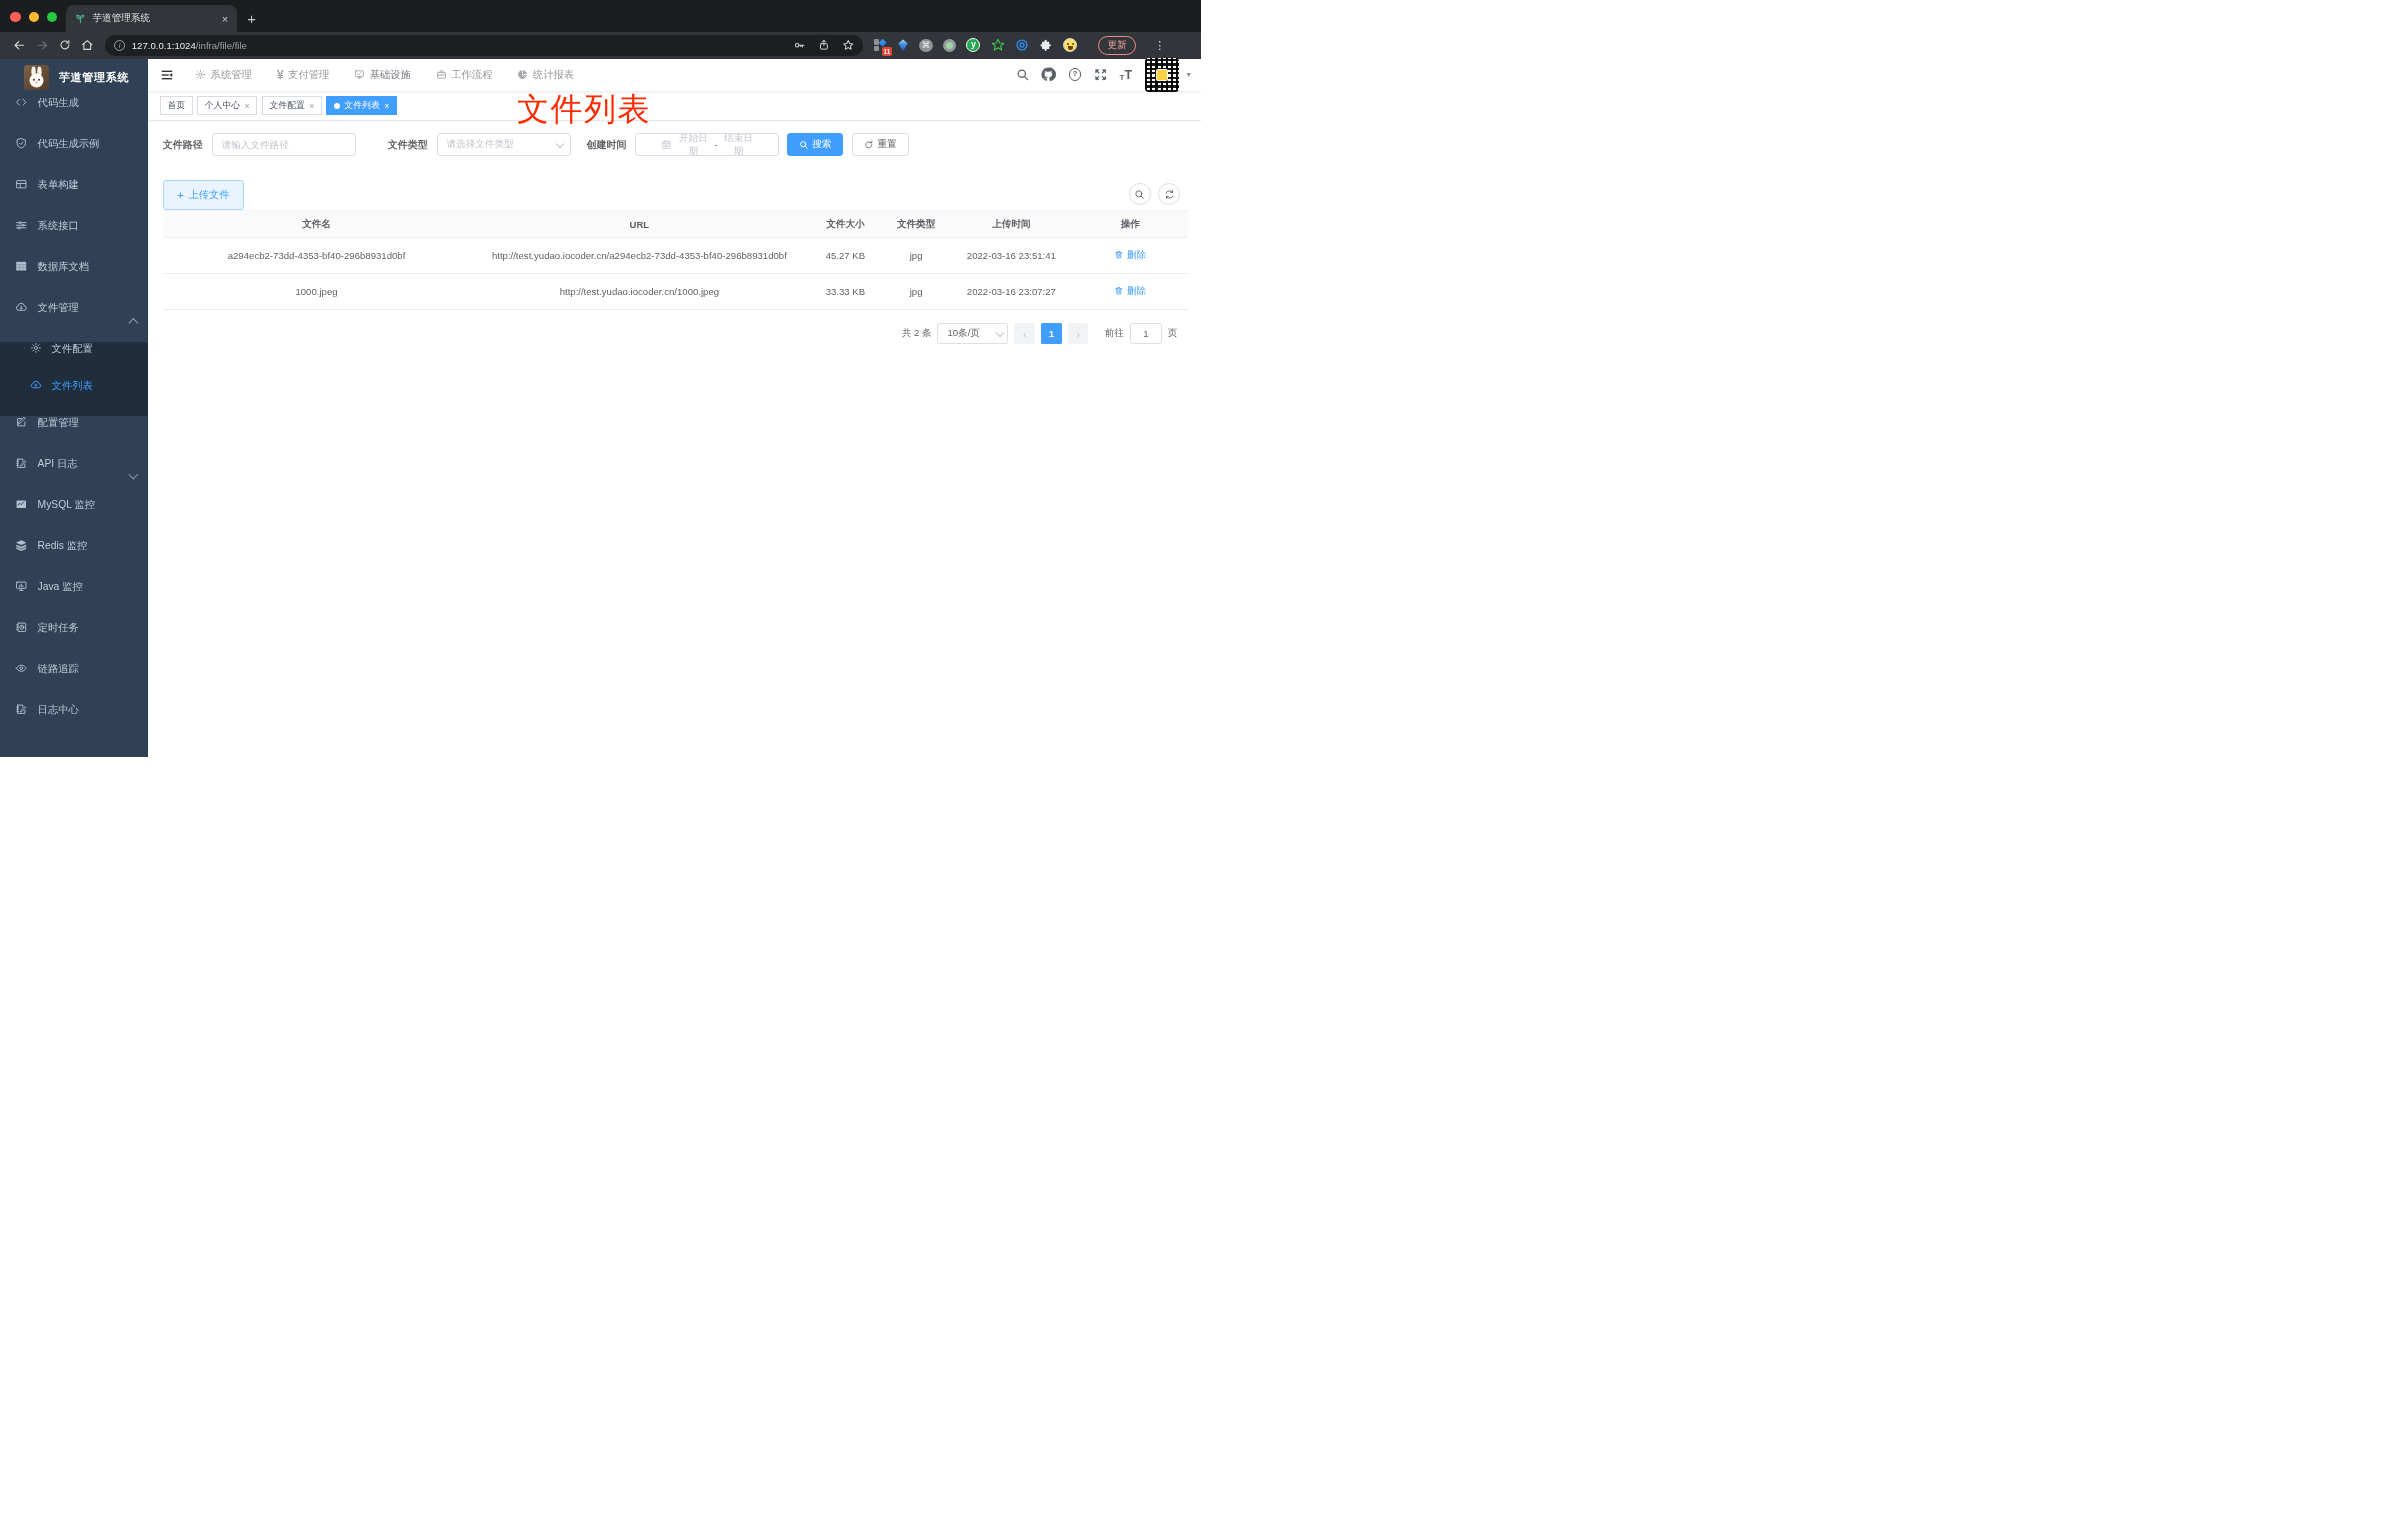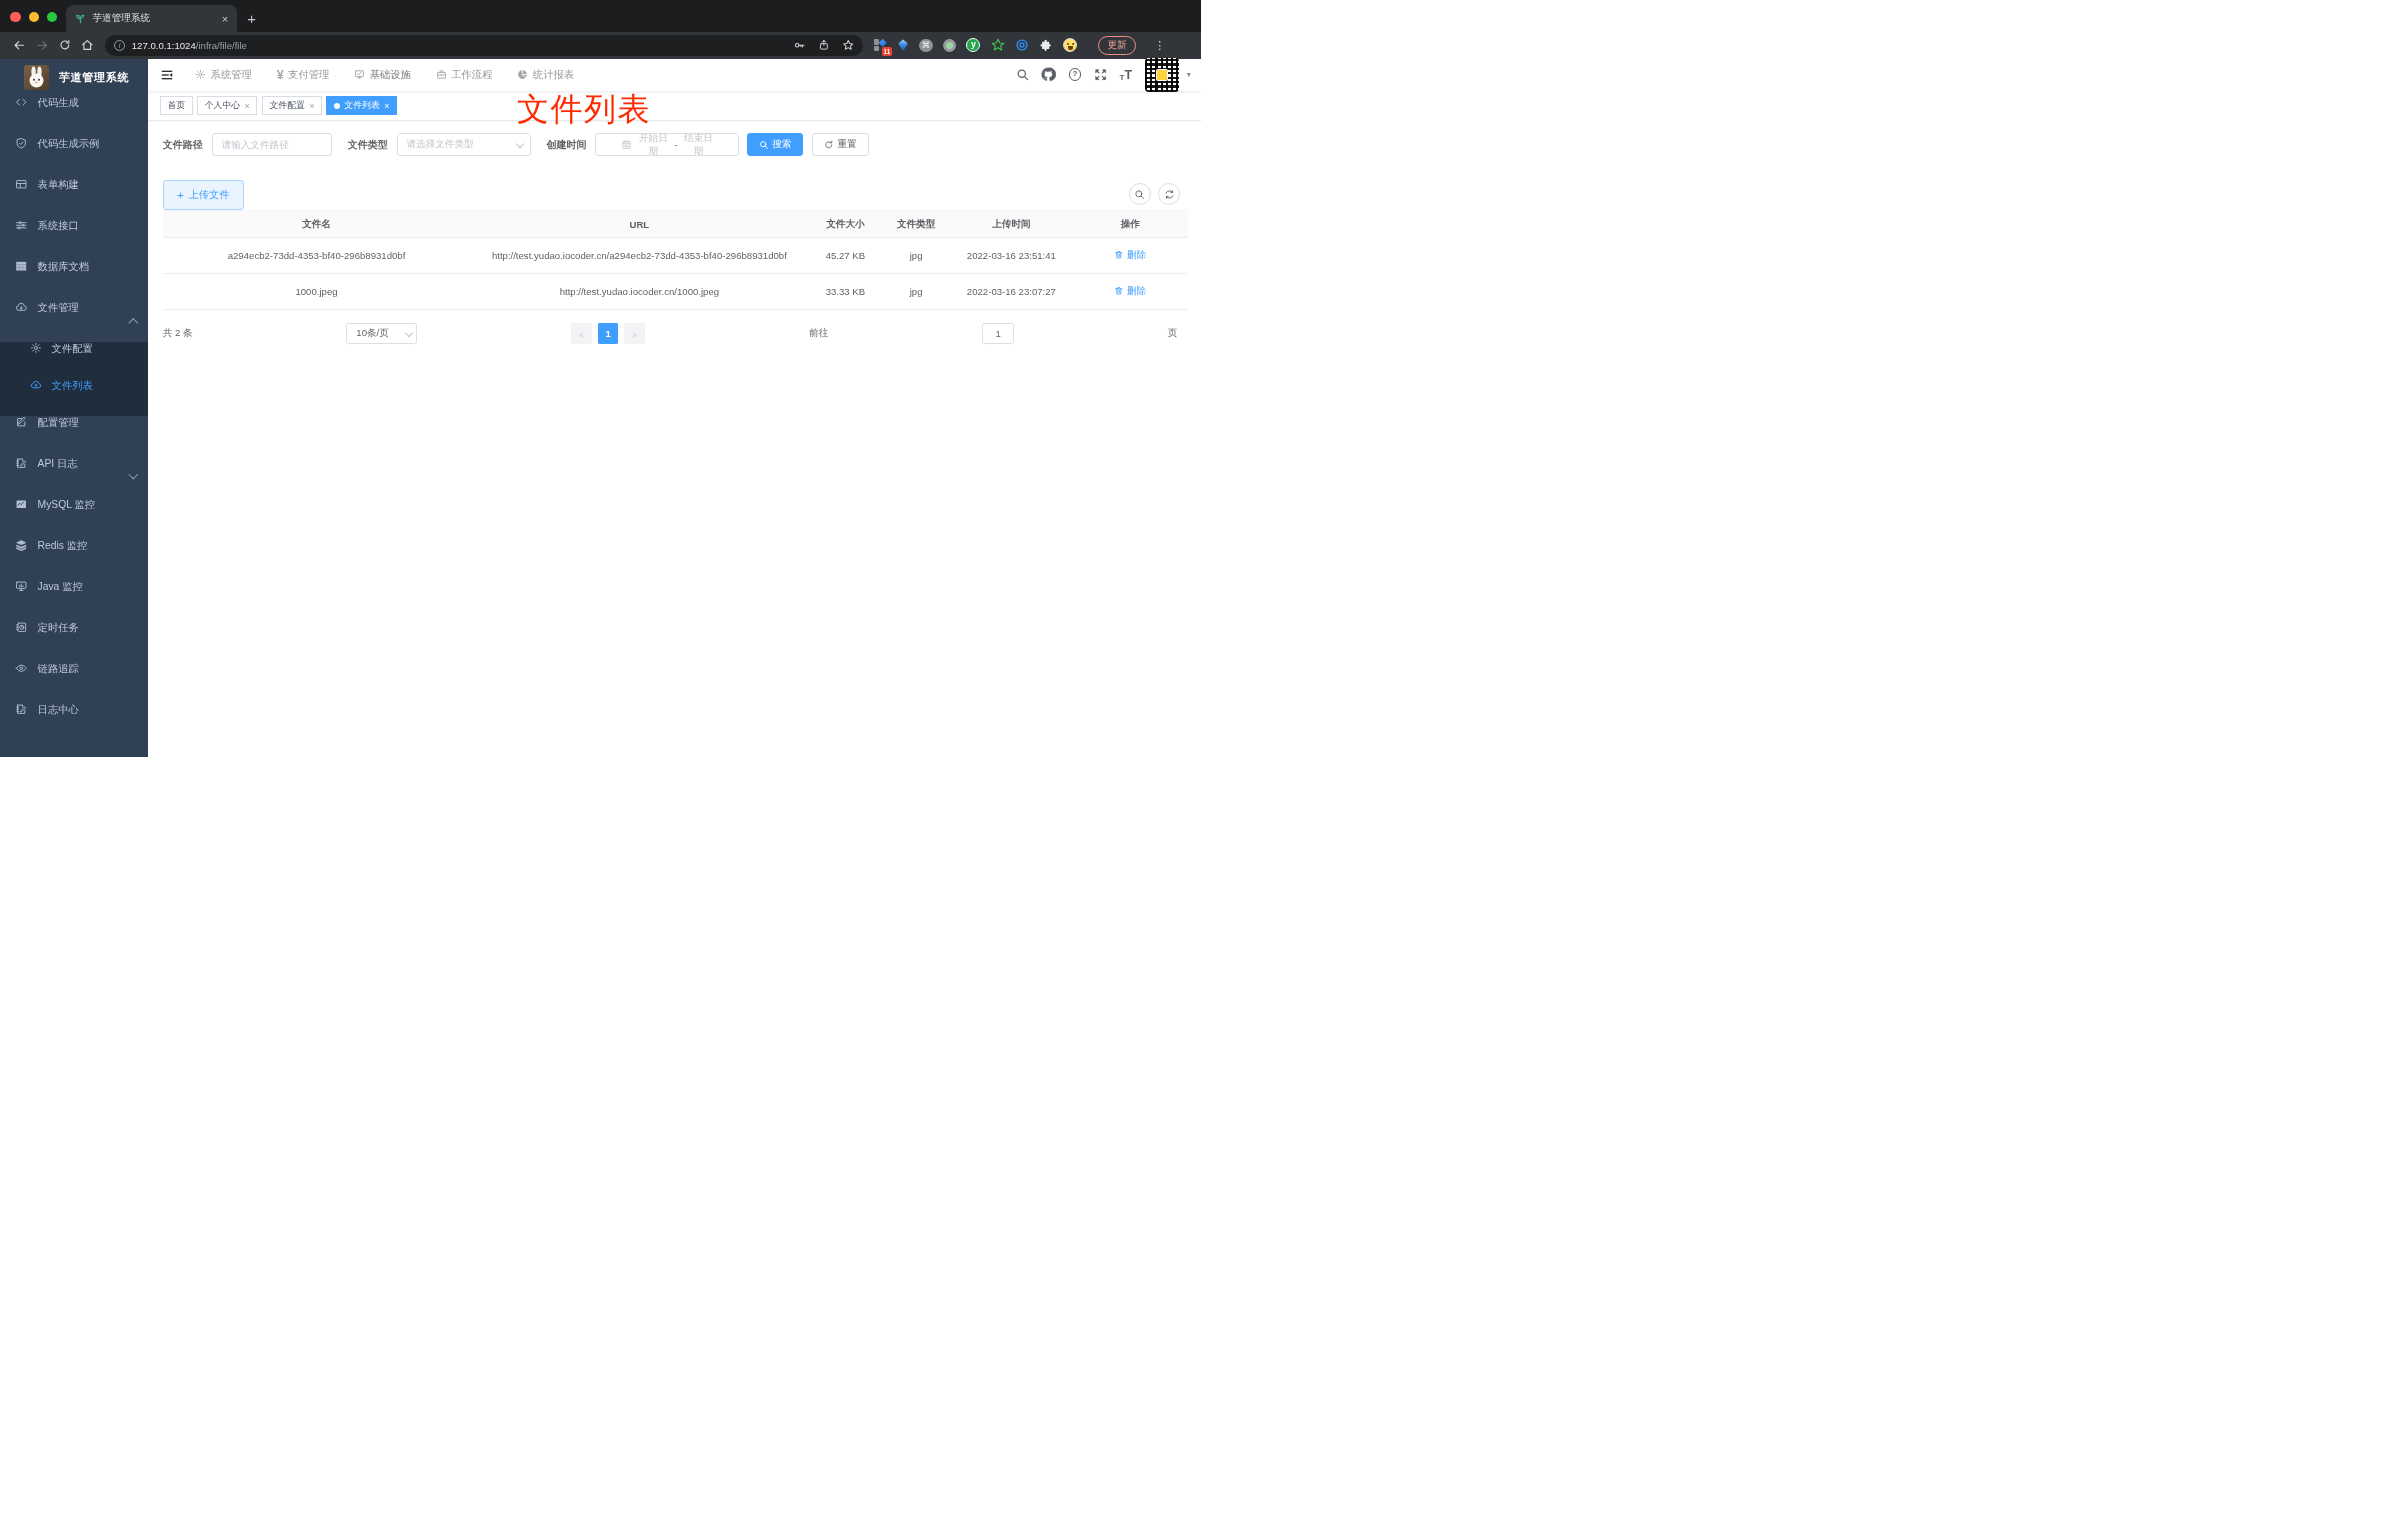--- a/index.html
+++ b/index.html
@@ -88,21 +88,21 @@
   .tag.active { background:#409eff; border-color:#409eff; color:#fff; }
   .tag.active .x { color:#fff; }
   .dot { width:5.9px; height:5.9px; border-radius:50%; background:#fff; }
   .annotation { position:absolute; left:369px; top:29.5px; font-size:32px; color:#ff2b00; font-weight:500; z-index:5; letter-spacing:1.5px; }
 
   
   .content { flex:1; padding:10.3px 13.3px 0 14.8px; position:relative; }
   .filters { display:flex; align-items:center; height:23.6px; margin-top:1.5px; }
   .flabel { font-weight:bold; color:#606266; font-size:10px; margin-right:8.9px; white-space:nowrap; }
   .fctl { height:23.6px; border:0.7px solid #dcdfe6; border-radius:3px; display:flex; align-items:center; color:#c0c4cc; font-size:9.6px; background:#fff; }
-  .finput { width:120px; padding:0 8.9px; margin-right:16px; }
+  .finput { width:144px; padding:0 8.9px; margin-right:32px; }
   .finput input { border:none; outline:none; width:100%; font-size:9.6px; color:#606266; font-family:inherit; }
   .finput input::placeholder { color:#c0c4cc; }
   .fselect { width:134px; padding:0 7.4px 0 8.9px; margin-right:16px; justify-content:space-between; }
   .selcaret { width:5.9px; height:5.9px; border-right:1px solid #c0c4cc; border-bottom:1px solid #c0c4cc; transform:rotate(45deg) translateY(-1.5px); }
   .fdate { width:144px; padding:0 25px; gap:5.9px; }
   .fdate .seg { flex:1; text-align:center; }
   .fdate svg { stroke:#c0c4cc; }
   .btn { height:23.6px; border-radius:3px; font-size:9.6px; display:inline-flex; align-items:center; gap:3.7px; padding:0 11px; cursor:default; }
   .btn.primary { background:#409eff; color:#fff; border:0.7px solid #409eff; margin-left:7.4px; }
   .btn.primary svg { stroke:#fff; }
@@ -115,21 +115,21 @@
   .circ { width:22px; height:22px; border:0.7px solid #dcdfe6; border-radius:50%; display:flex; align-items:center; justify-content:center; background:#fff; }
   .circ svg { stroke:#606266; }
 
   table.grid { width:100%; border-collapse:collapse; table-layout:fixed; margin-top:0.7px; font-size:9.6px; color:#606266; }
   table.grid th { background:#fafafa; font-weight:bold; color:#5c6066; height:27px; border-bottom:0.7px solid #ebeef5; border-top:0.7px solid #f2f4f7; }
   table.grid td { text-align:center; border-bottom:0.7px solid #ebeef5; padding:8.9px 4.4px; line-height:15.5px; }
   .urlwrap { word-break:break-all; max-width:325px; margin:0 auto; }
   .dellink { color:#409eff; display:inline-flex; align-items:center; gap:3px; }
   .dellink svg { stroke:#409eff; }
 
-  .pager { margin-top:13.3px; display:flex; align-items:center; justify-content:space-between; gap:6px; color:#606266; font-size:9.6px; padding-right:10.3px; }
+  .pager { margin-top:13.3px; display:flex; align-items:center; justify-content:flex-end; gap:6px; color:#606266; font-size:9.6px; padding-right:10.3px; }
   .psel { width:71px; height:20.7px; border:0.7px solid #dcdfe6; border-radius:2.2px; display:flex; align-items:center; justify-content:space-between; padding:0 5.9px 0 8.9px; color:#606266; }
   .pbtn { width:20.7px; height:20.7px; background:#f1f3f5; border-radius:1.5px; display:flex; align-items:center; justify-content:center; color:#c0c4cc; font-size:11px; }
   .pcur { width:20.7px; height:20.7px; background:#409eff; border-radius:1.5px; color:#fff; display:flex; align-items:center; justify-content:center; font-weight:bold; }
   .pgoto { width:32px; height:20.7px; border:0.7px solid #dcdfe6; border-radius:2.2px; text-align:center; font-size:9.6px; color:#606266; outline:none; font-family:inherit; }
   .pagegrp { display:flex; align-items:center; gap:5.9px; }
 </style>
 </head>
 <body>
 
 <div class="tabstrip">

